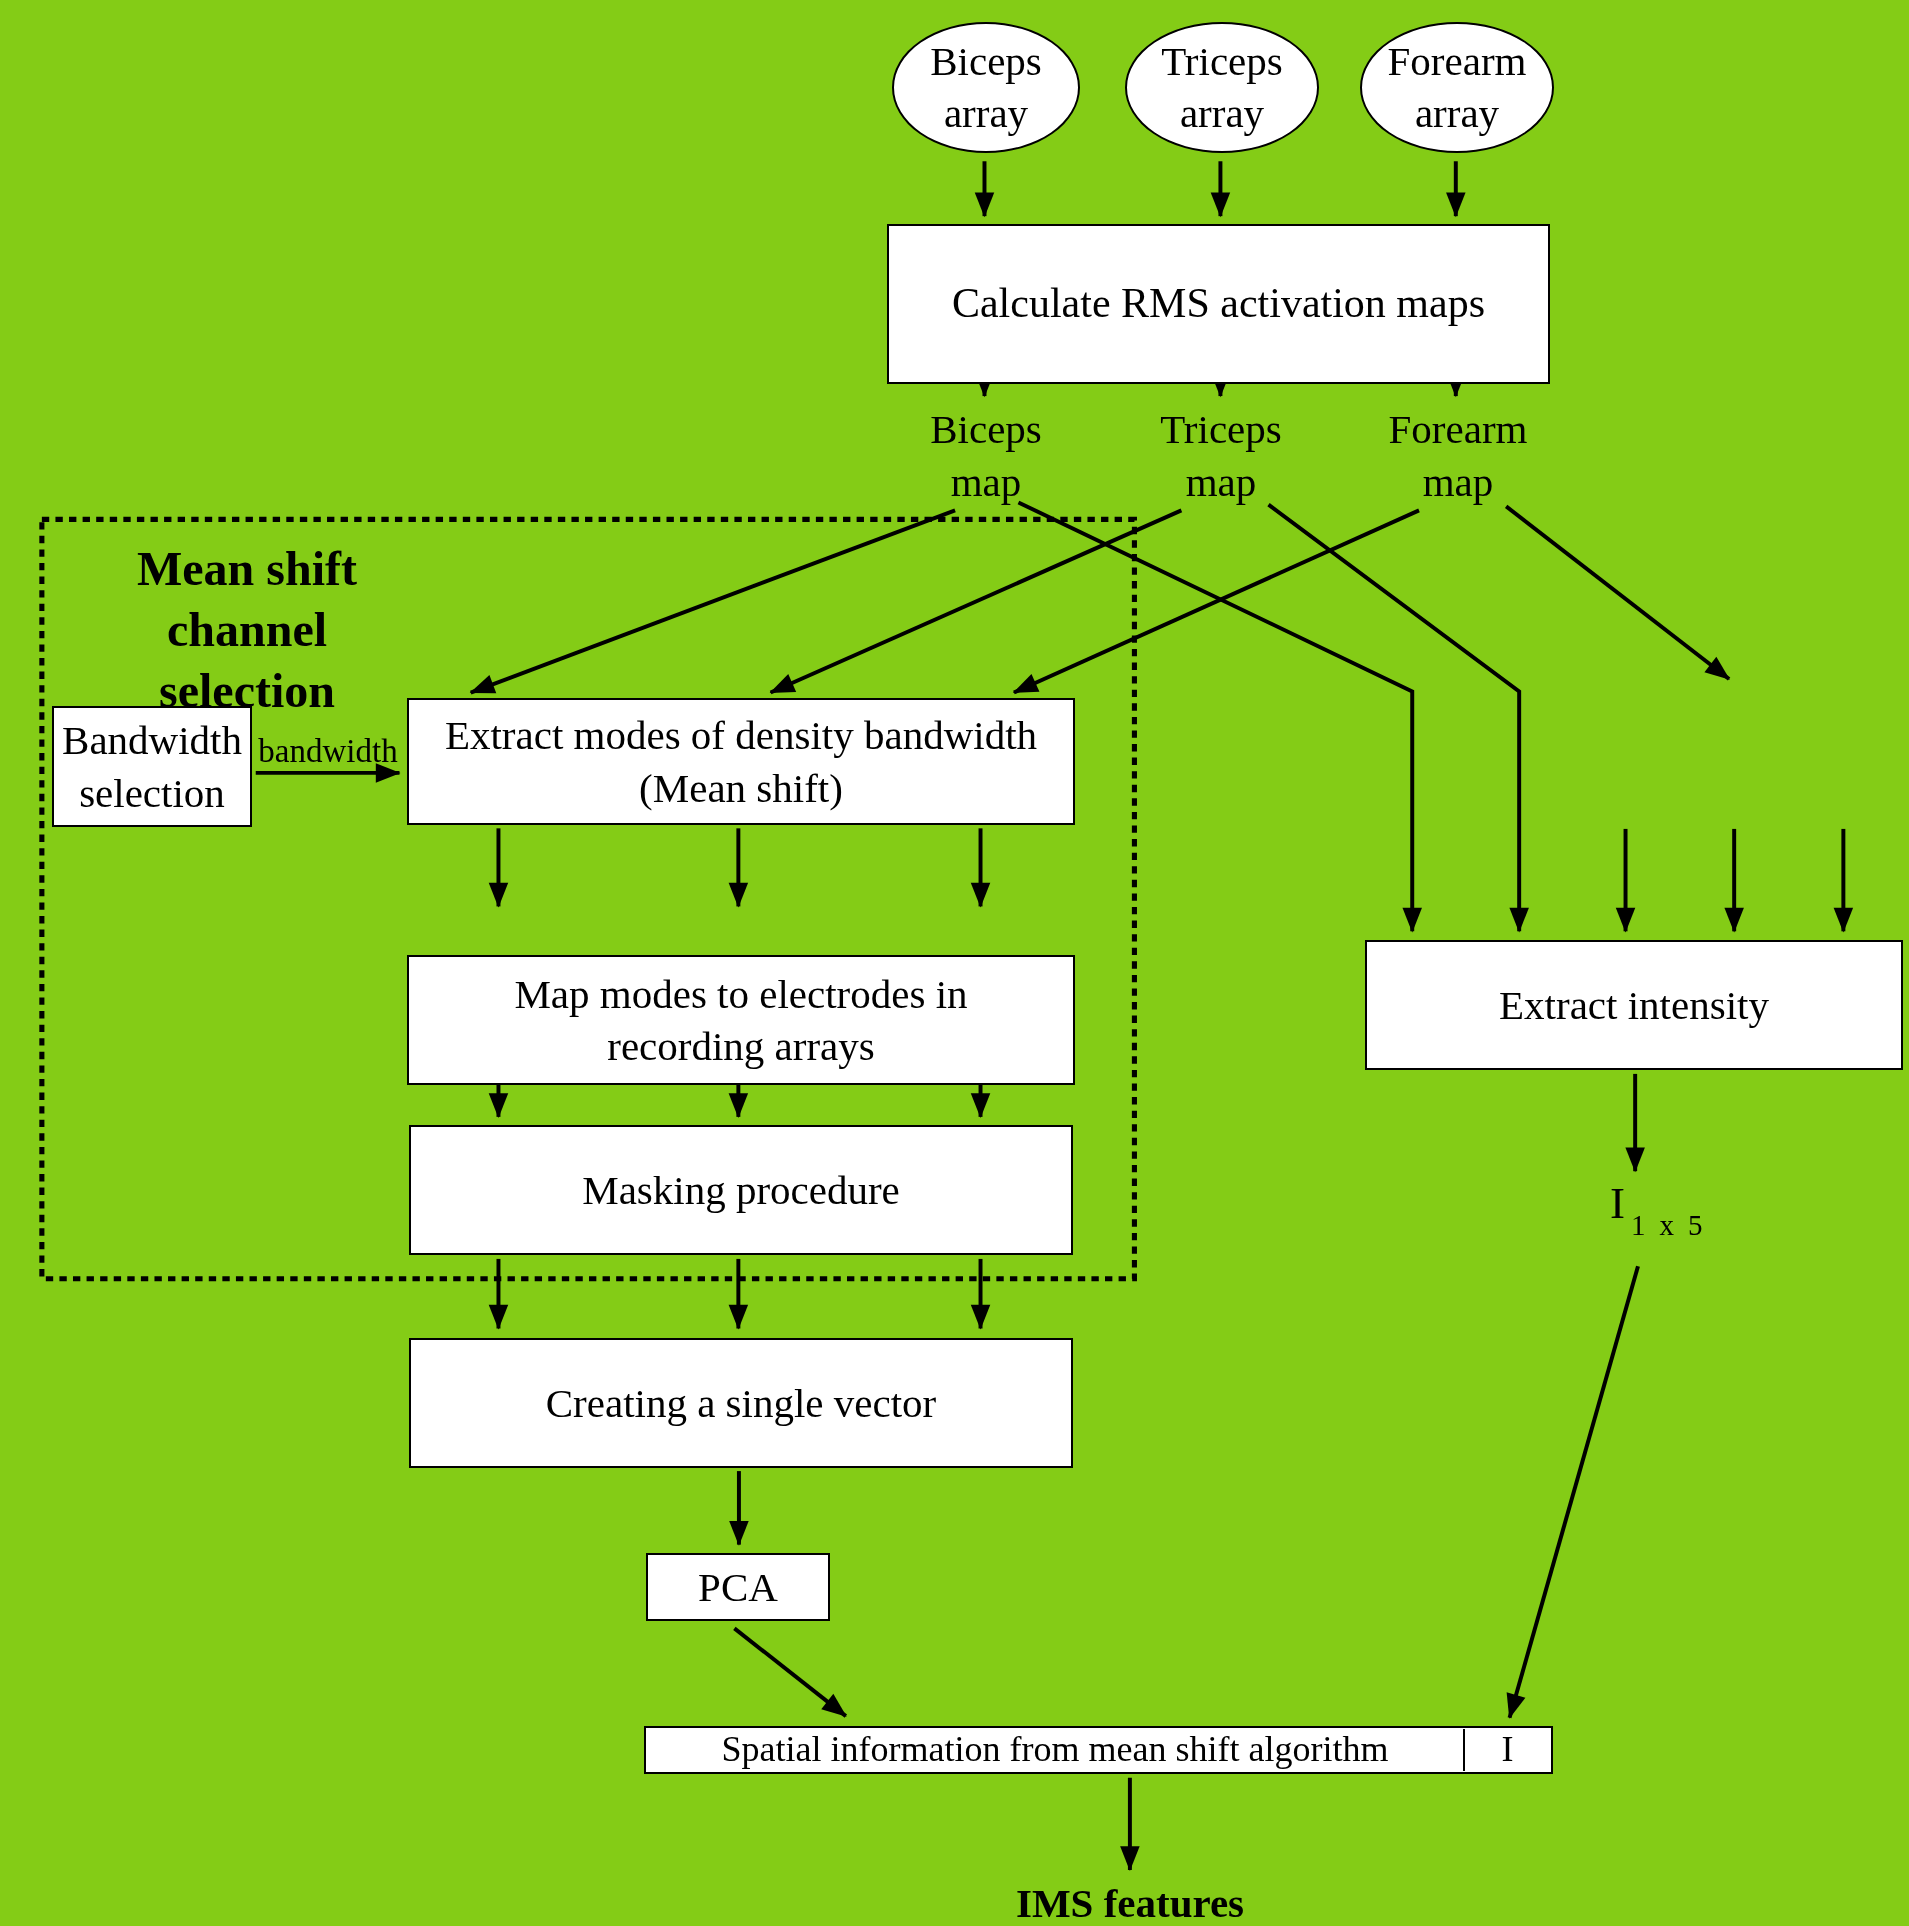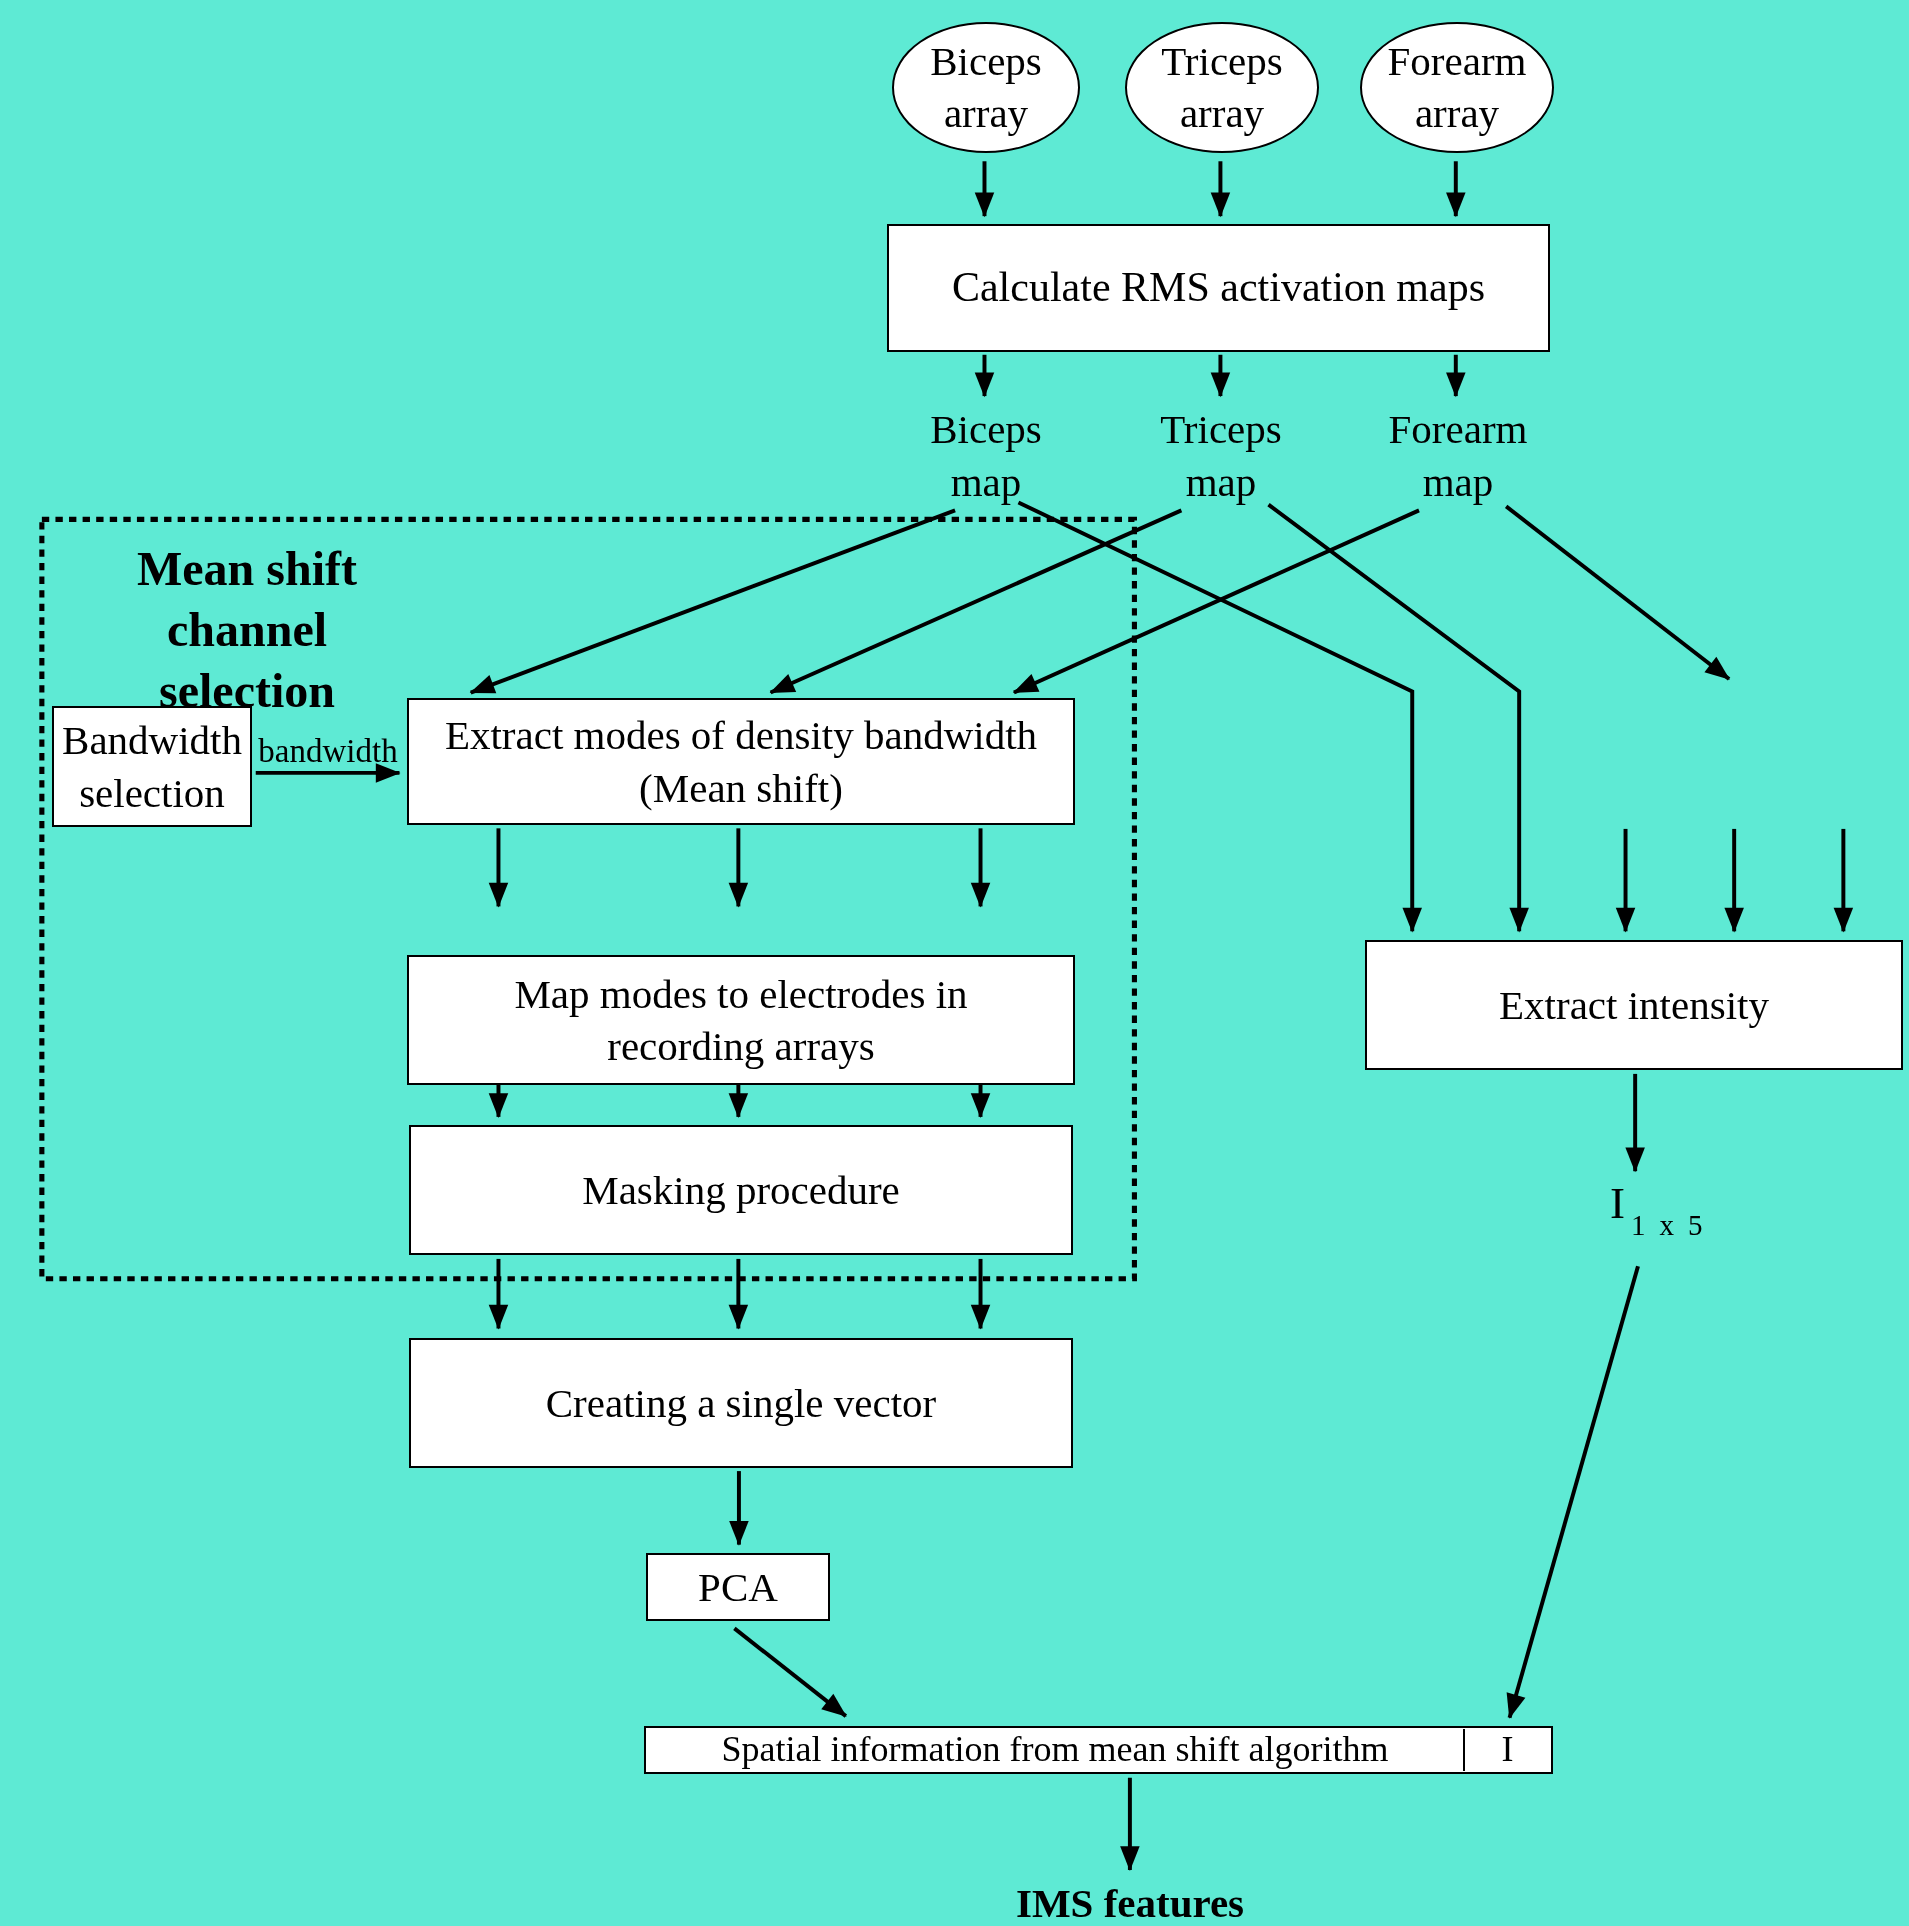--- a/index.html
+++ b/index.html
@@ -1,19 +1,19 @@
 <!DOCTYPE html>
 <html style="font-size:9px"><head>
 <meta charset="utf-8">
 <style>
   html,body{margin:0;padding:0;background:#ffffff;}
   .stage{
     position:relative;
     width:1909px;height:1926px;
-    background:#5eead4;
+    background:#84cc16;
     color:#000;
     font-family:"Liberation Serif","DejaVu Serif",serif;
     overflow:hidden;
   }
   .wires{position:absolute;left:0;top:0;width:1909px;height:1926px;}
   .wires line,.wires polyline{stroke:#000;stroke-width:7;fill:none;}
   .node{
     position:absolute;box-sizing:border-box;
     display:flex;align-items:center;justify-content:center;
     text-align:center;font-size:41px;line-height:1.27;
@@ -22,21 +22,21 @@
   .box{border:2.8px solid #000;}
   .ell{border:2.8px solid #000;border-radius:50%;}
   .lbl{position:absolute;text-align:center;font-size:41px;line-height:1.3;background:transparent;}
   .pre{white-space:pre-line;}
   .bold{font-weight:bold;}
 
   #ell-biceps{left:892px;top:21.5px;width:188px;height:131px;}
   #ell-triceps{left:1125px;top:21.5px;width:194px;height:131px;}
   #ell-forearm{left:1360px;top:21.5px;width:194px;height:131px;}
 
-  #box-calc-rms{left:887px;top:224px;width:663px;height:128px;font-size:42px;}
+  #box-calc-rms{left:887px;top:224px;width:663px;height:160px;font-size:42px;}
 
   #lbl-biceps-map{left:901px;top:403px;width:170px;}
   #lbl-triceps-map{left:1136px;top:403px;width:170px;}
   #lbl-forearm-map{left:1373px;top:403px;width:170px;}
 
   #group-title{left:77px;top:539px;width:340px;font-size:48px;line-height:1.27;}
 
   #box-bandwidth{left:52px;top:706px;width:200px;height:121px;}
   #lbl-bandwidth{left:249px;top:730px;width:158px;font-size:33px;}
 

